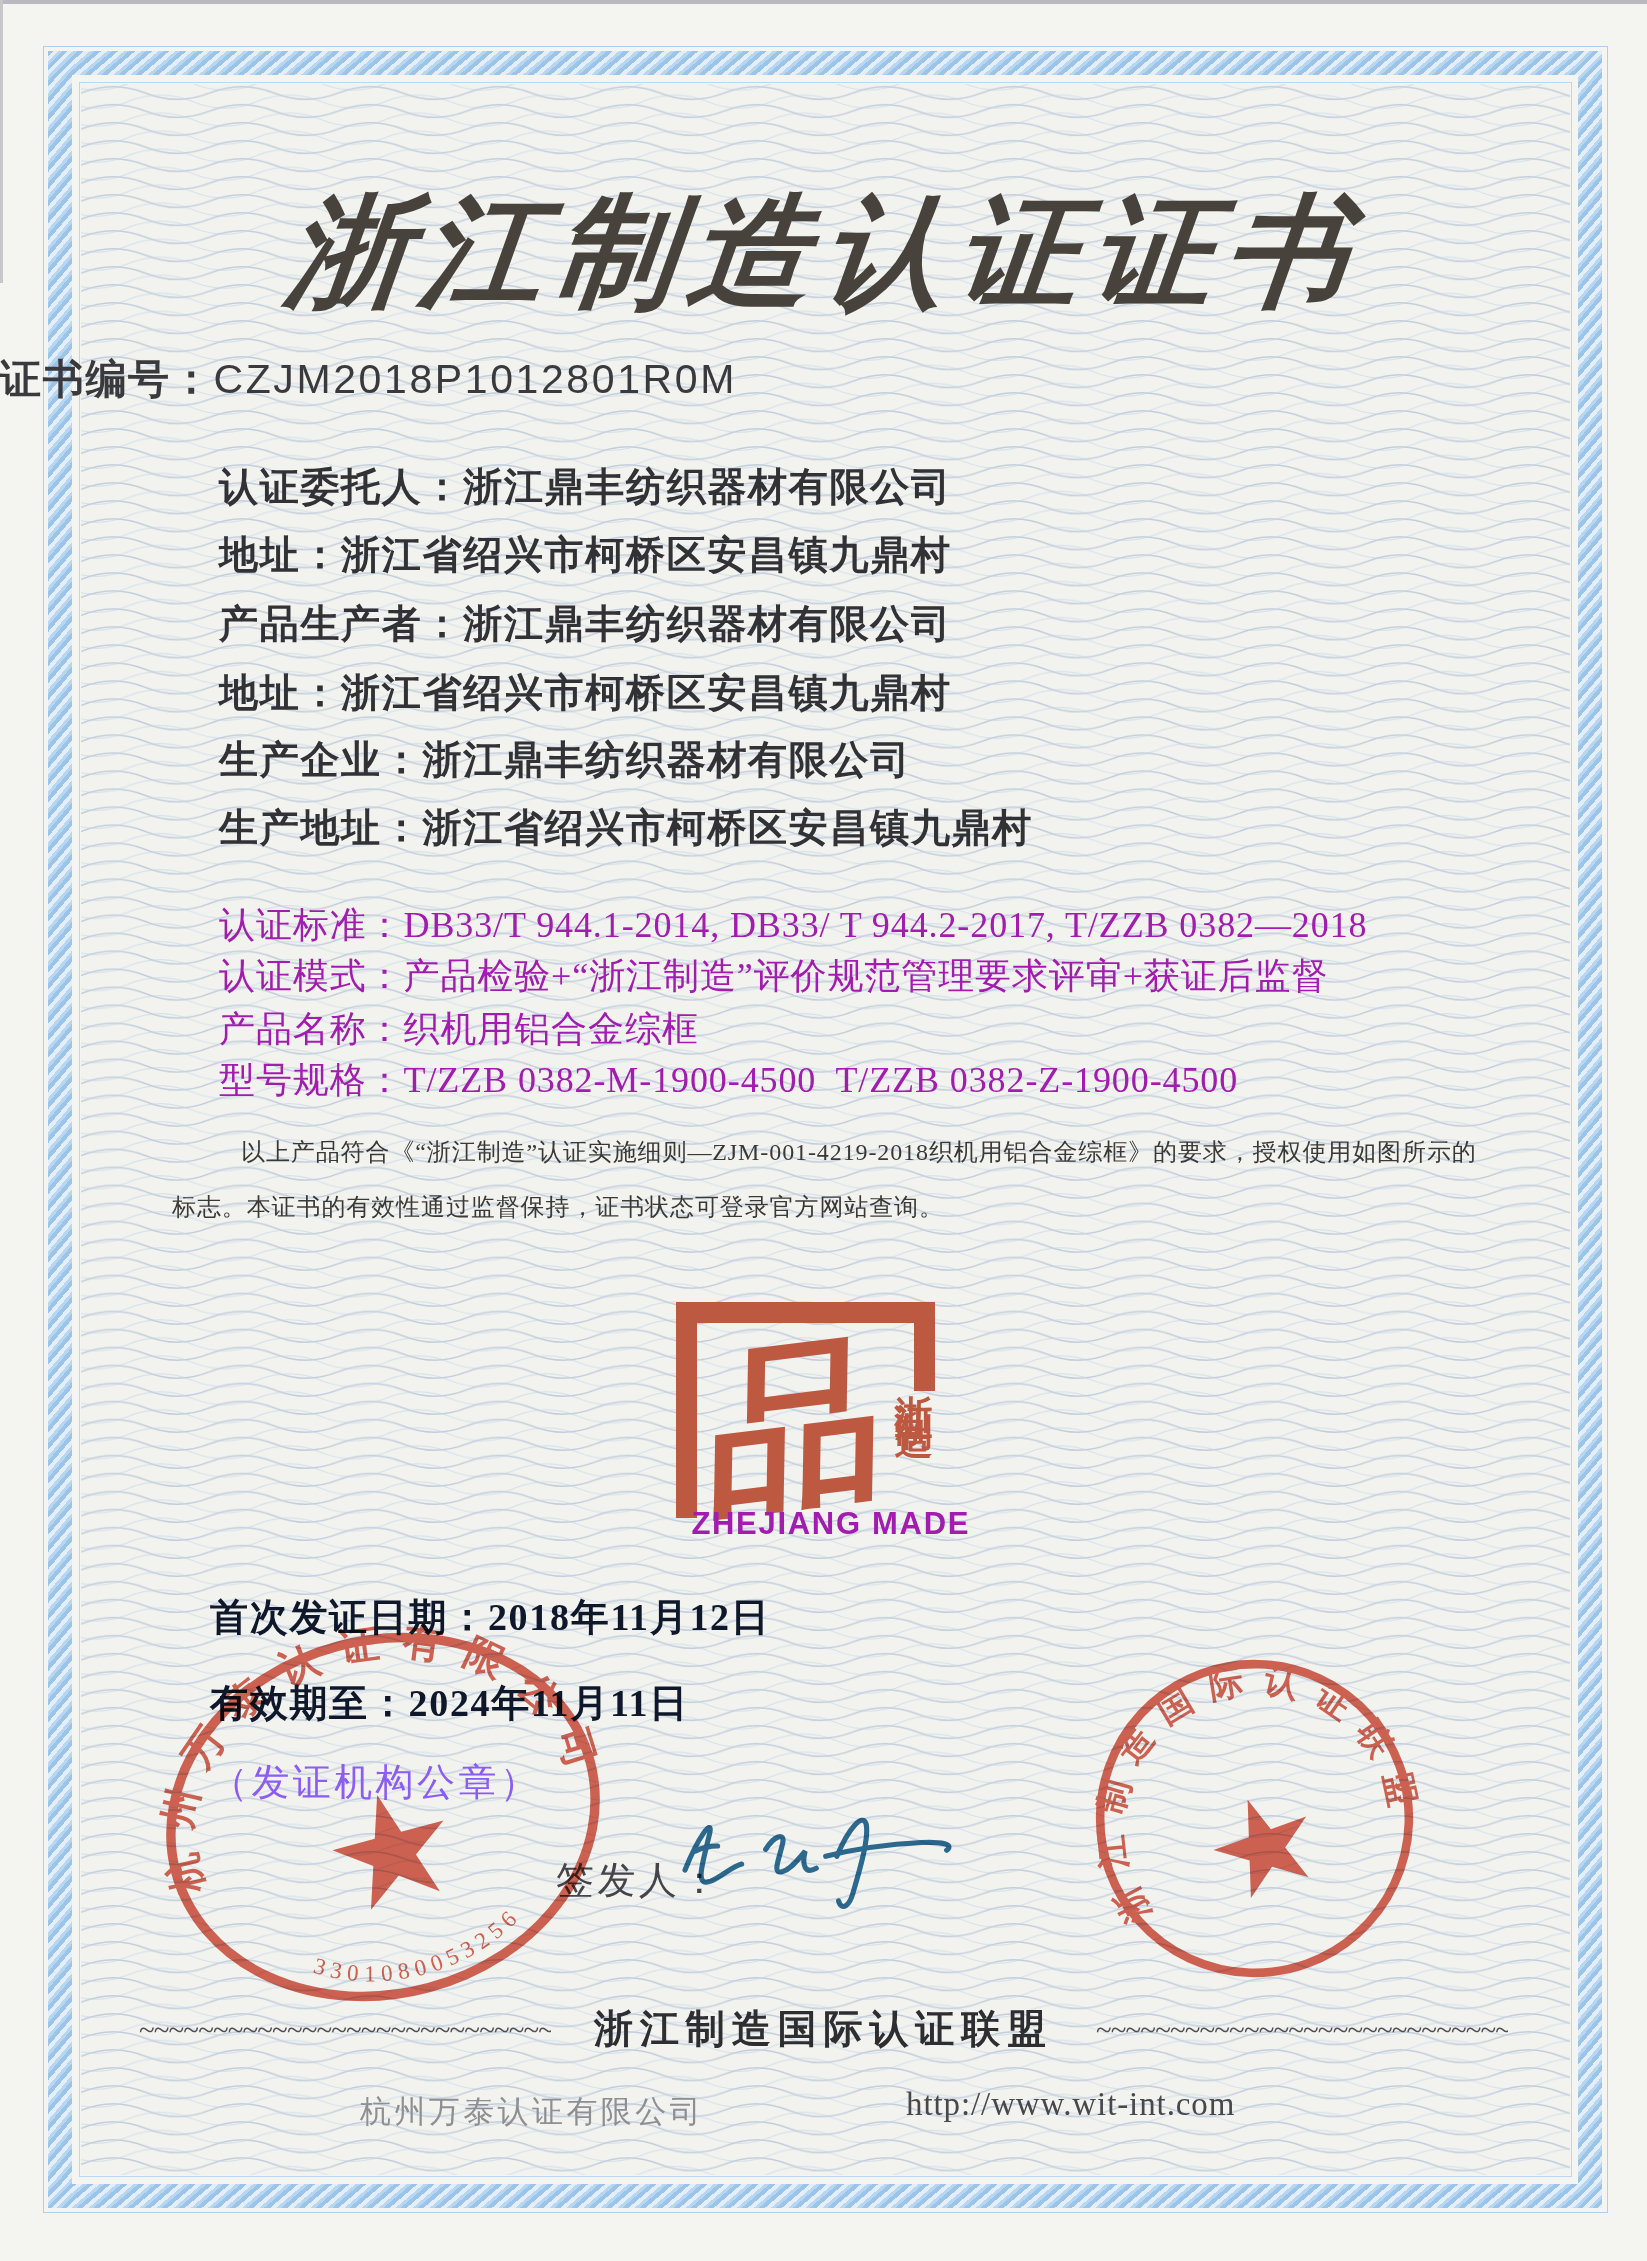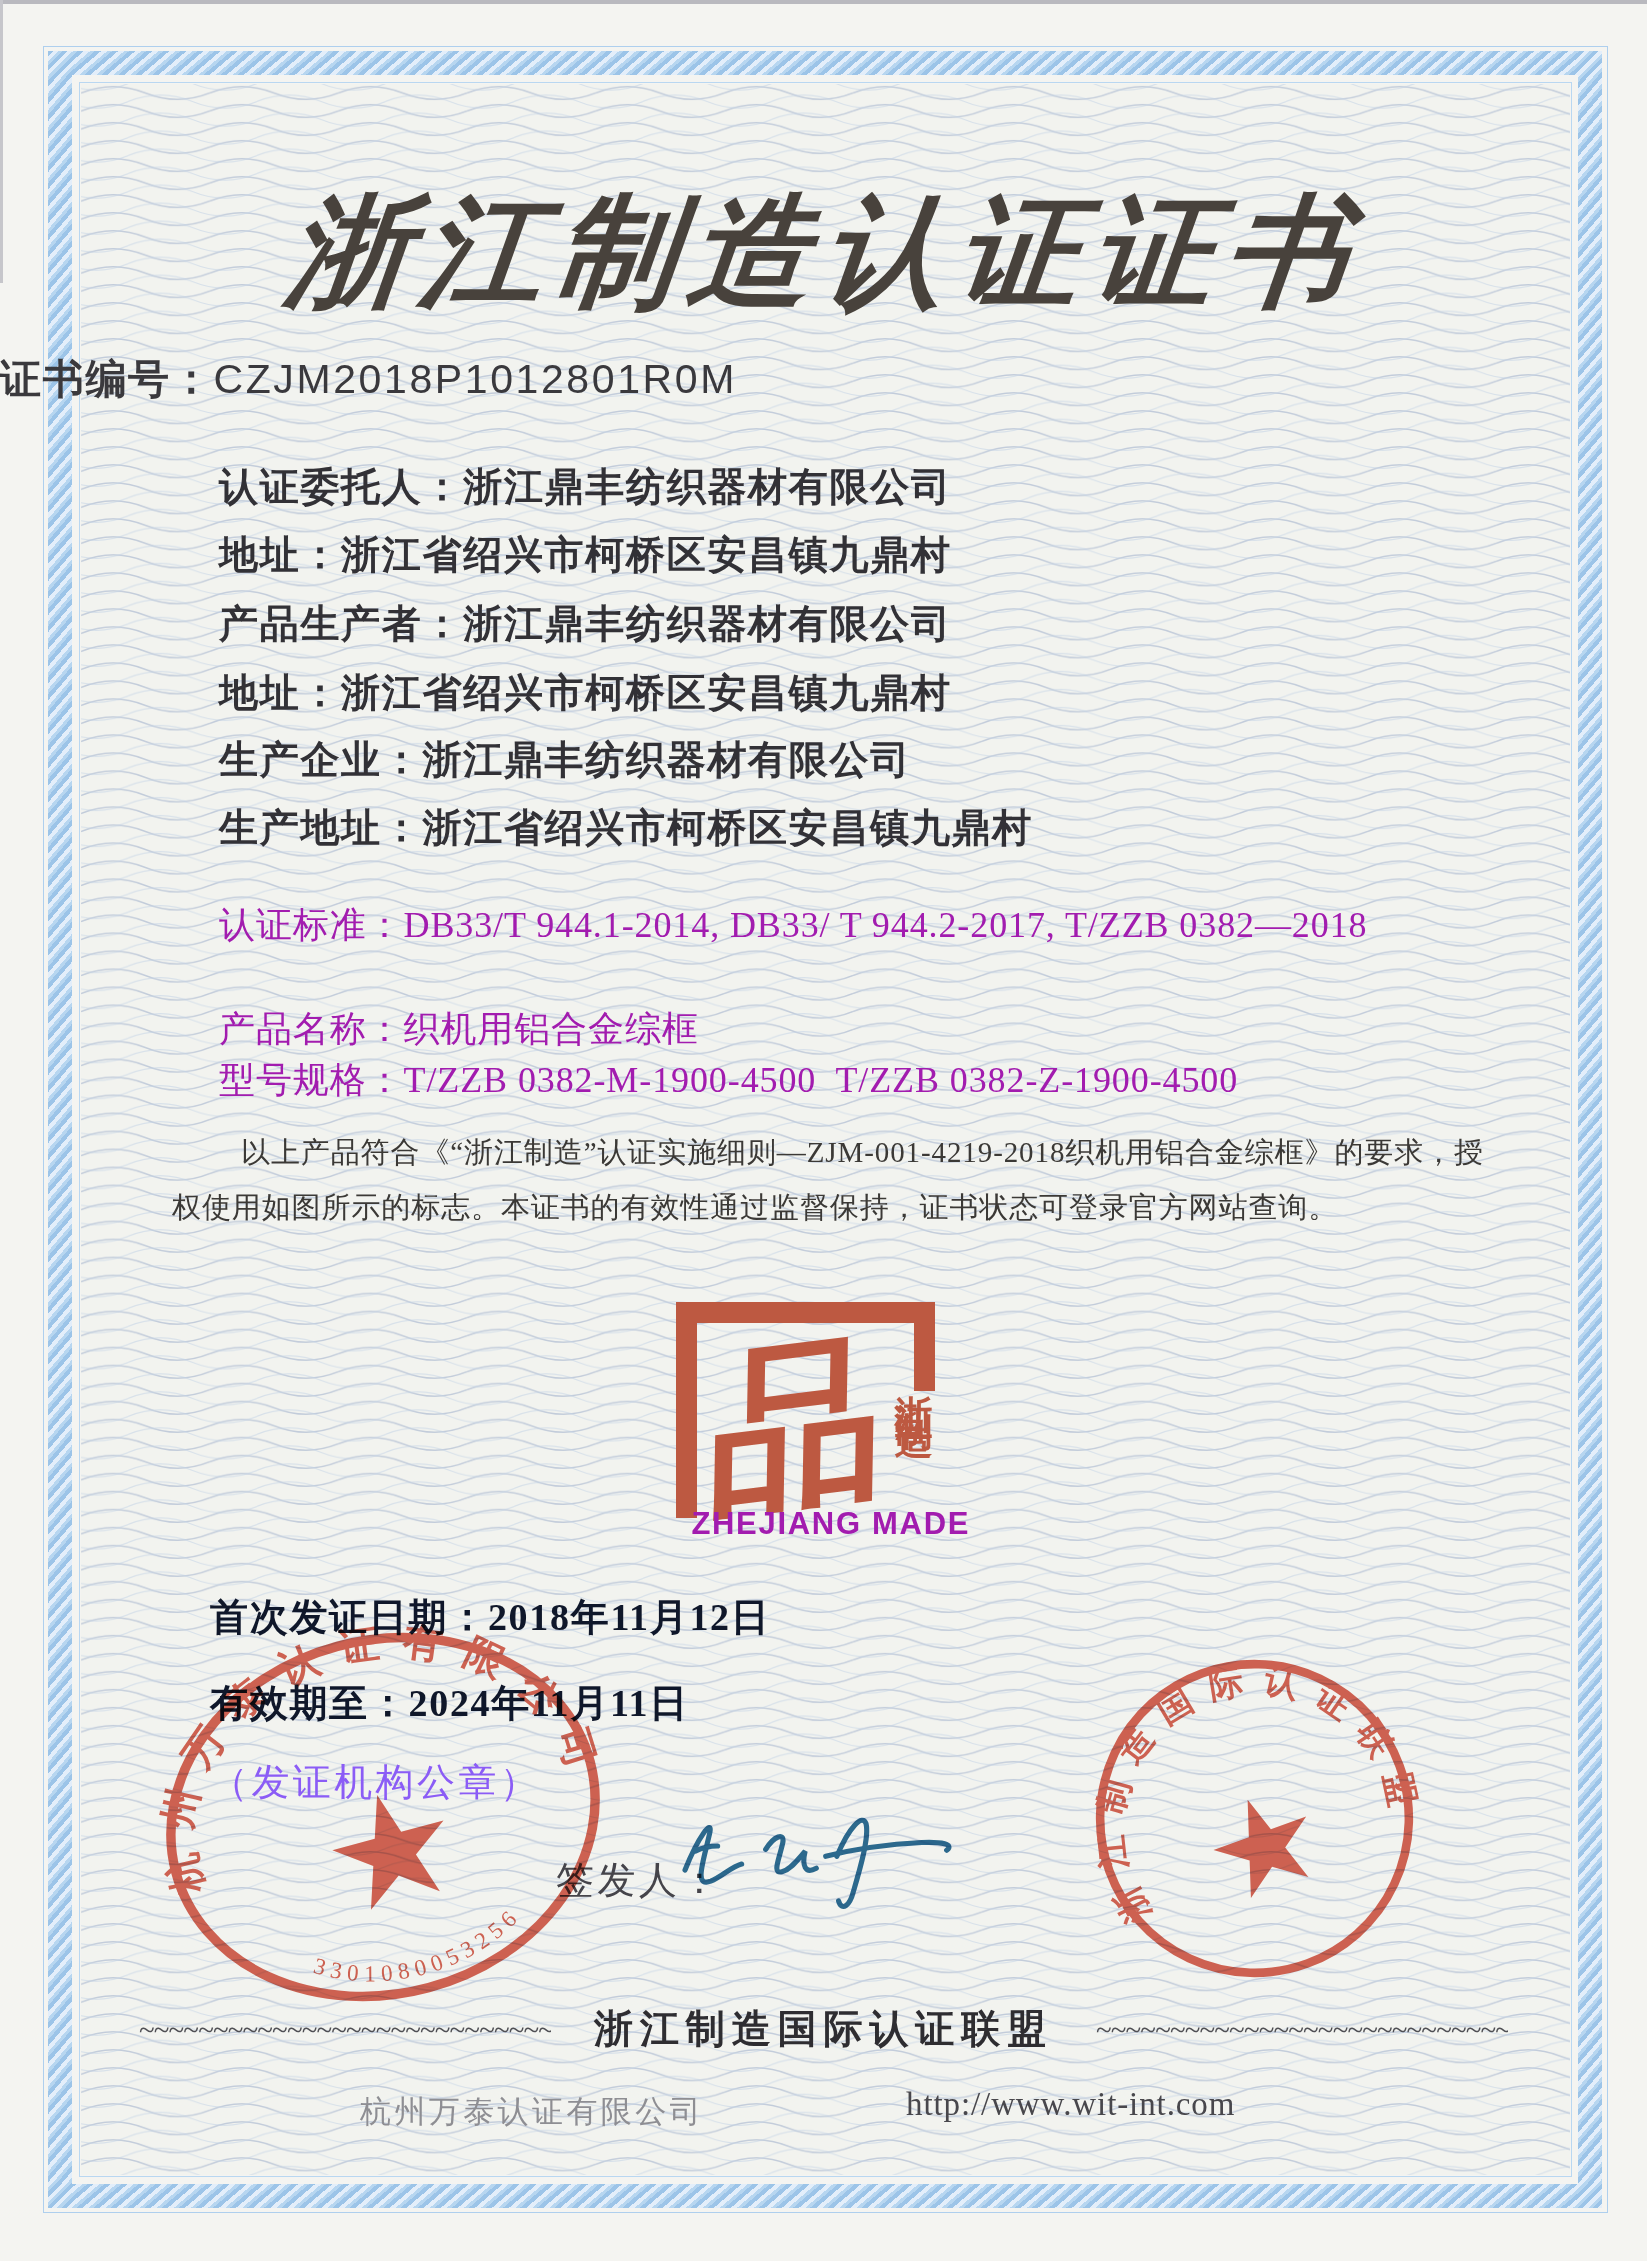--- a/index.html
+++ b/index.html
@@ -33,21 +33,21 @@
   .certno{left:0;top:352px;width:1647px;font-size:41px;color:#3a393d;}
   .certno .label{font-weight:600;letter-spacing:1.7px;}
   .certno .value{font-family:"Liberation Sans","DejaVu Sans",sans-serif;letter-spacing:2.6px;}
 
   .field{left:219px;font-size:39px;font-weight:600;letter-spacing:1.7px;color:#323136;}
   .spec{left:219px;font-size:36px;font-weight:500;letter-spacing:0.9px;color:#a21caf;}
   .spec .value, .field .value{white-space:pre-wrap;}
 
   .statement{
     left:172px;top:1125px;width:1314px;white-space:normal;
-    font-size:29px;line-height:55px;text-indent:69px;
+    font-size:24px;line-height:55px;text-indent:69px;
     color:#3b3936;letter-spacing:0.9px;
   }
 
   
   .logo{left:676px;top:1302px;width:259px;height:244px;}
   .logo .bar{position:absolute;background:#bd5941;}
   .logo .bar-top{left:0;top:0;width:259px;height:20.6px;}
   .logo .bar-left{left:0;top:0;width:20.6px;height:216px;}
   .logo .bar-right{right:0;top:0;width:20.6px;height:89px;}
   .logo .pin{position:absolute;left:22px;top:6.9px;width:197px;
@@ -106,20 +106,21 @@
   <div class="abs certno"><span class="label">证书编号：</span><span class="value">CZJM2018P1012801R0M</span></div>
 
   <div class="abs field" style="top:460px"><span>认证委托人：</span><span class="value">浙江鼎丰纺织器材有限公司</span></div>
   <div class="abs field" style="top:528px"><span>地址：</span><span class="value">浙江省绍兴市柯桥区安昌镇九鼎村</span></div>
   <div class="abs field" style="top:597px"><span>产品生产者：</span><span class="value">浙江鼎丰纺织器材有限公司</span></div>
   <div class="abs field" style="top:666px"><span>地址：</span><span class="value">浙江省绍兴市柯桥区安昌镇九鼎村</span></div>
   <div class="abs field" style="top:733px"><span>生产企业：</span><span class="value">浙江鼎丰纺织器材有限公司</span></div>
   <div class="abs field" style="top:801px"><span>生产地址：</span><span class="value">浙江省绍兴市柯桥区安昌镇九鼎村</span></div>
 
   <div class="abs spec" style="top:901px"><span>认证标准：</span><span class="value">DB33/T 944.1-2014, DB33/ T 944.2-2017, T/ZZB 0382—2018</span></div>
+  <div class="abs spec" style="top:952px"><span>认证模式：</span><span class="value">产品检验+“浙江制造”评价规范管理要求评审+获证后监督</span></div>
   <div class="abs spec" style="top:1005px"><span>产品名称：</span><span class="value">织机用铝合金综框</span></div>
   <div class="abs spec" style="top:1056px"><span>型号规格：</span><span class="value">T/ZZB 0382-M-1900-4500  T/ZZB 0382-Z-1900-4500</span></div>
 
   <div class="abs statement">以上产品符合《“浙江制造”认证实施细则—ZJM-001-4219-2018织机用铝合金综框》的要求，授权使用如图所示的标志。本证书的有效性通过监督保持，证书状态可登录官方网站查询。</div>
 
   <div class="abs logo">
     <div class="bar bar-top"></div>
     <div class="bar bar-left"></div>
     <div class="bar bar-right"></div>
     <div class="pin">品</div>

